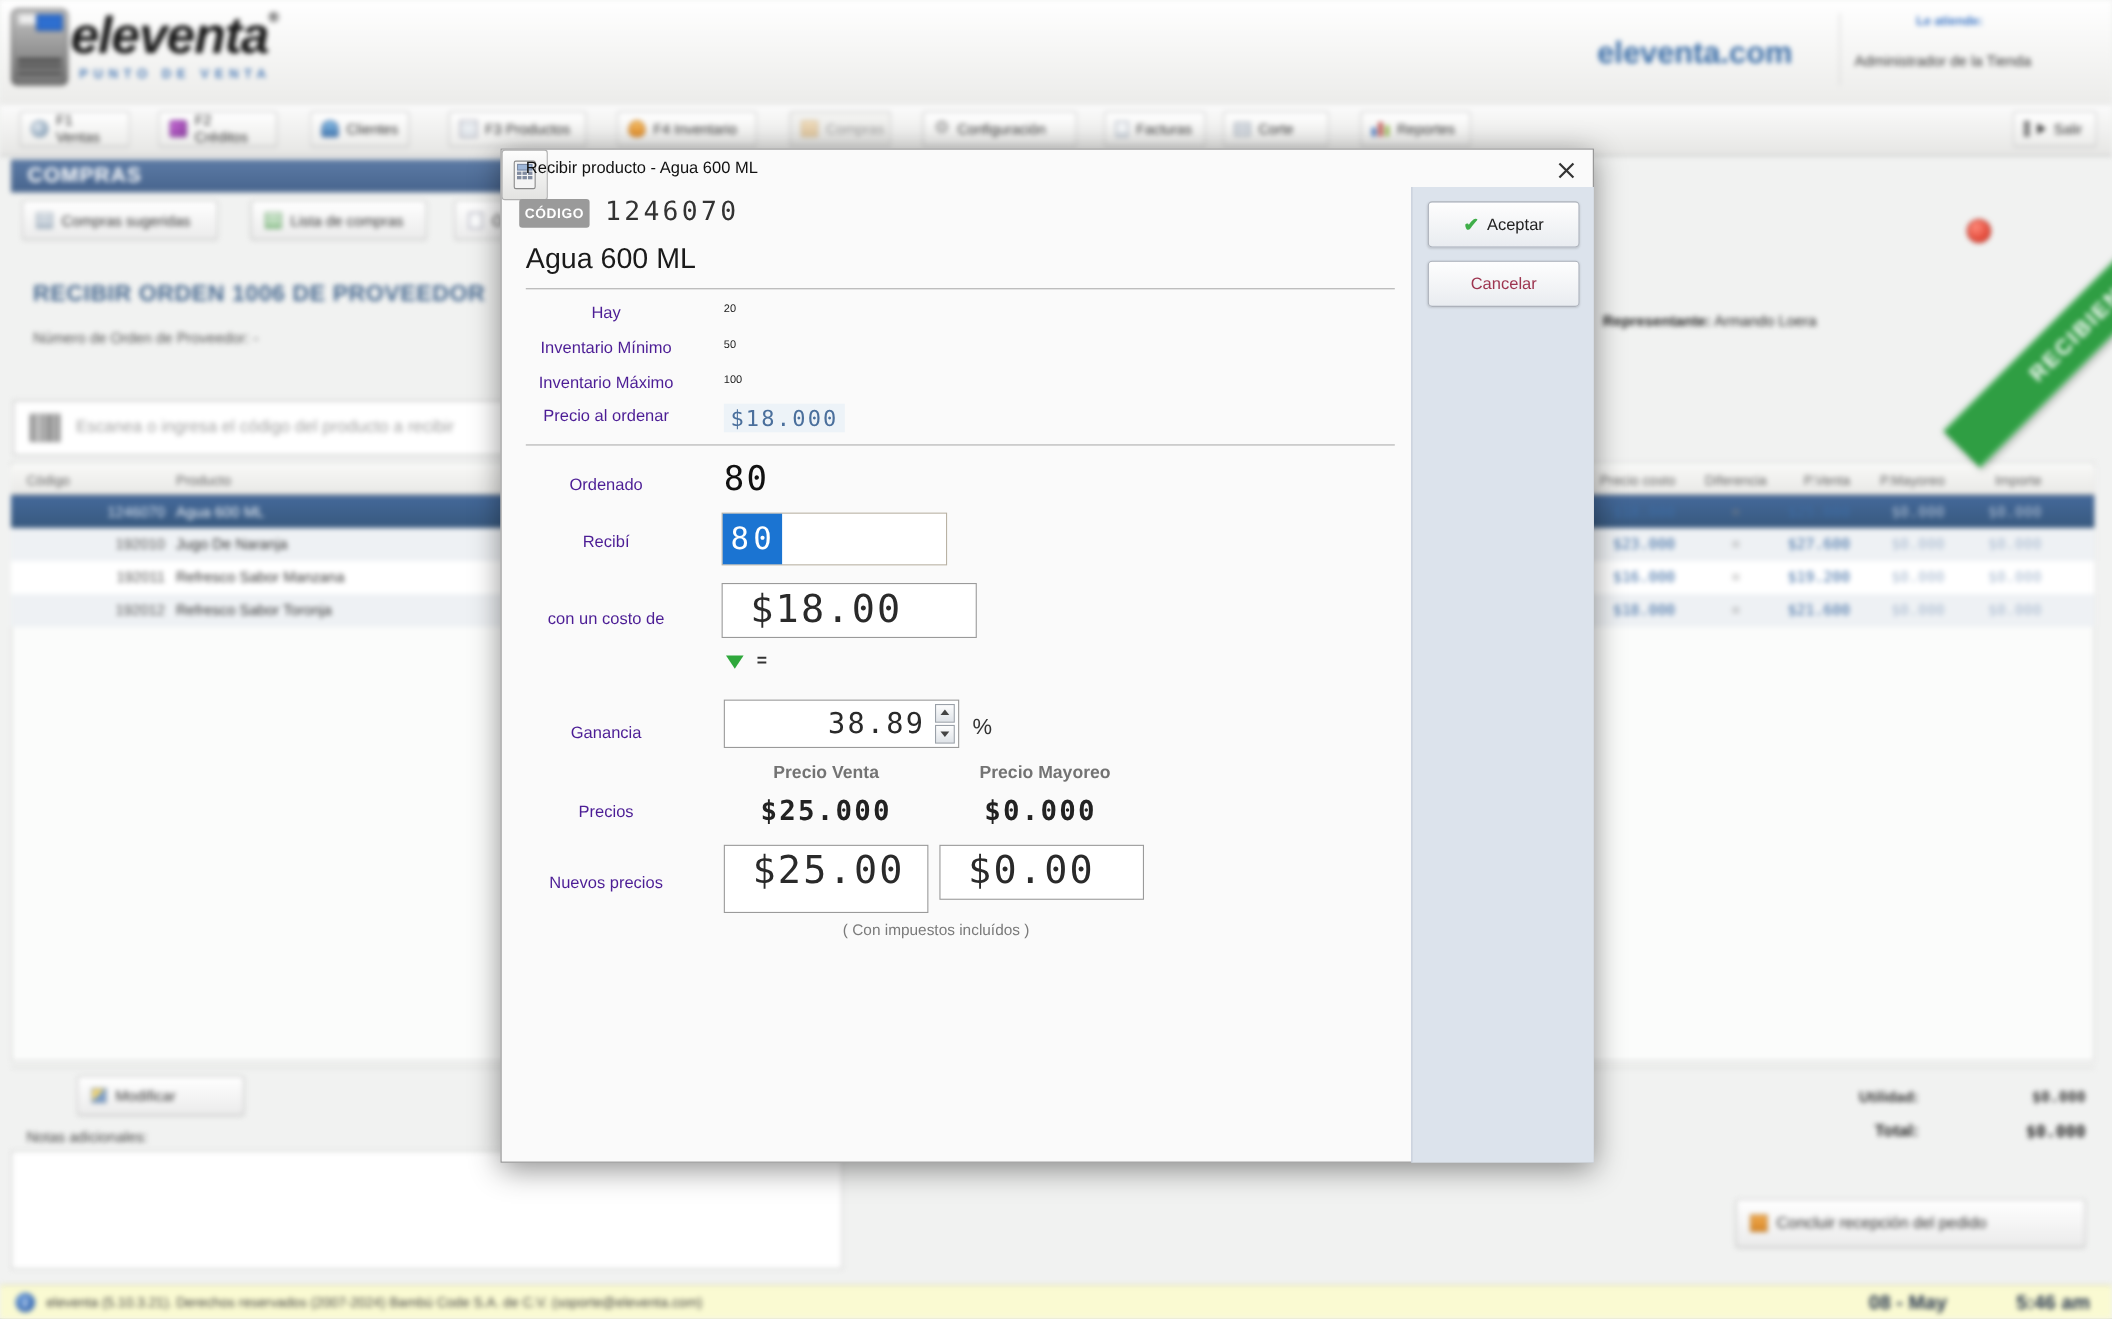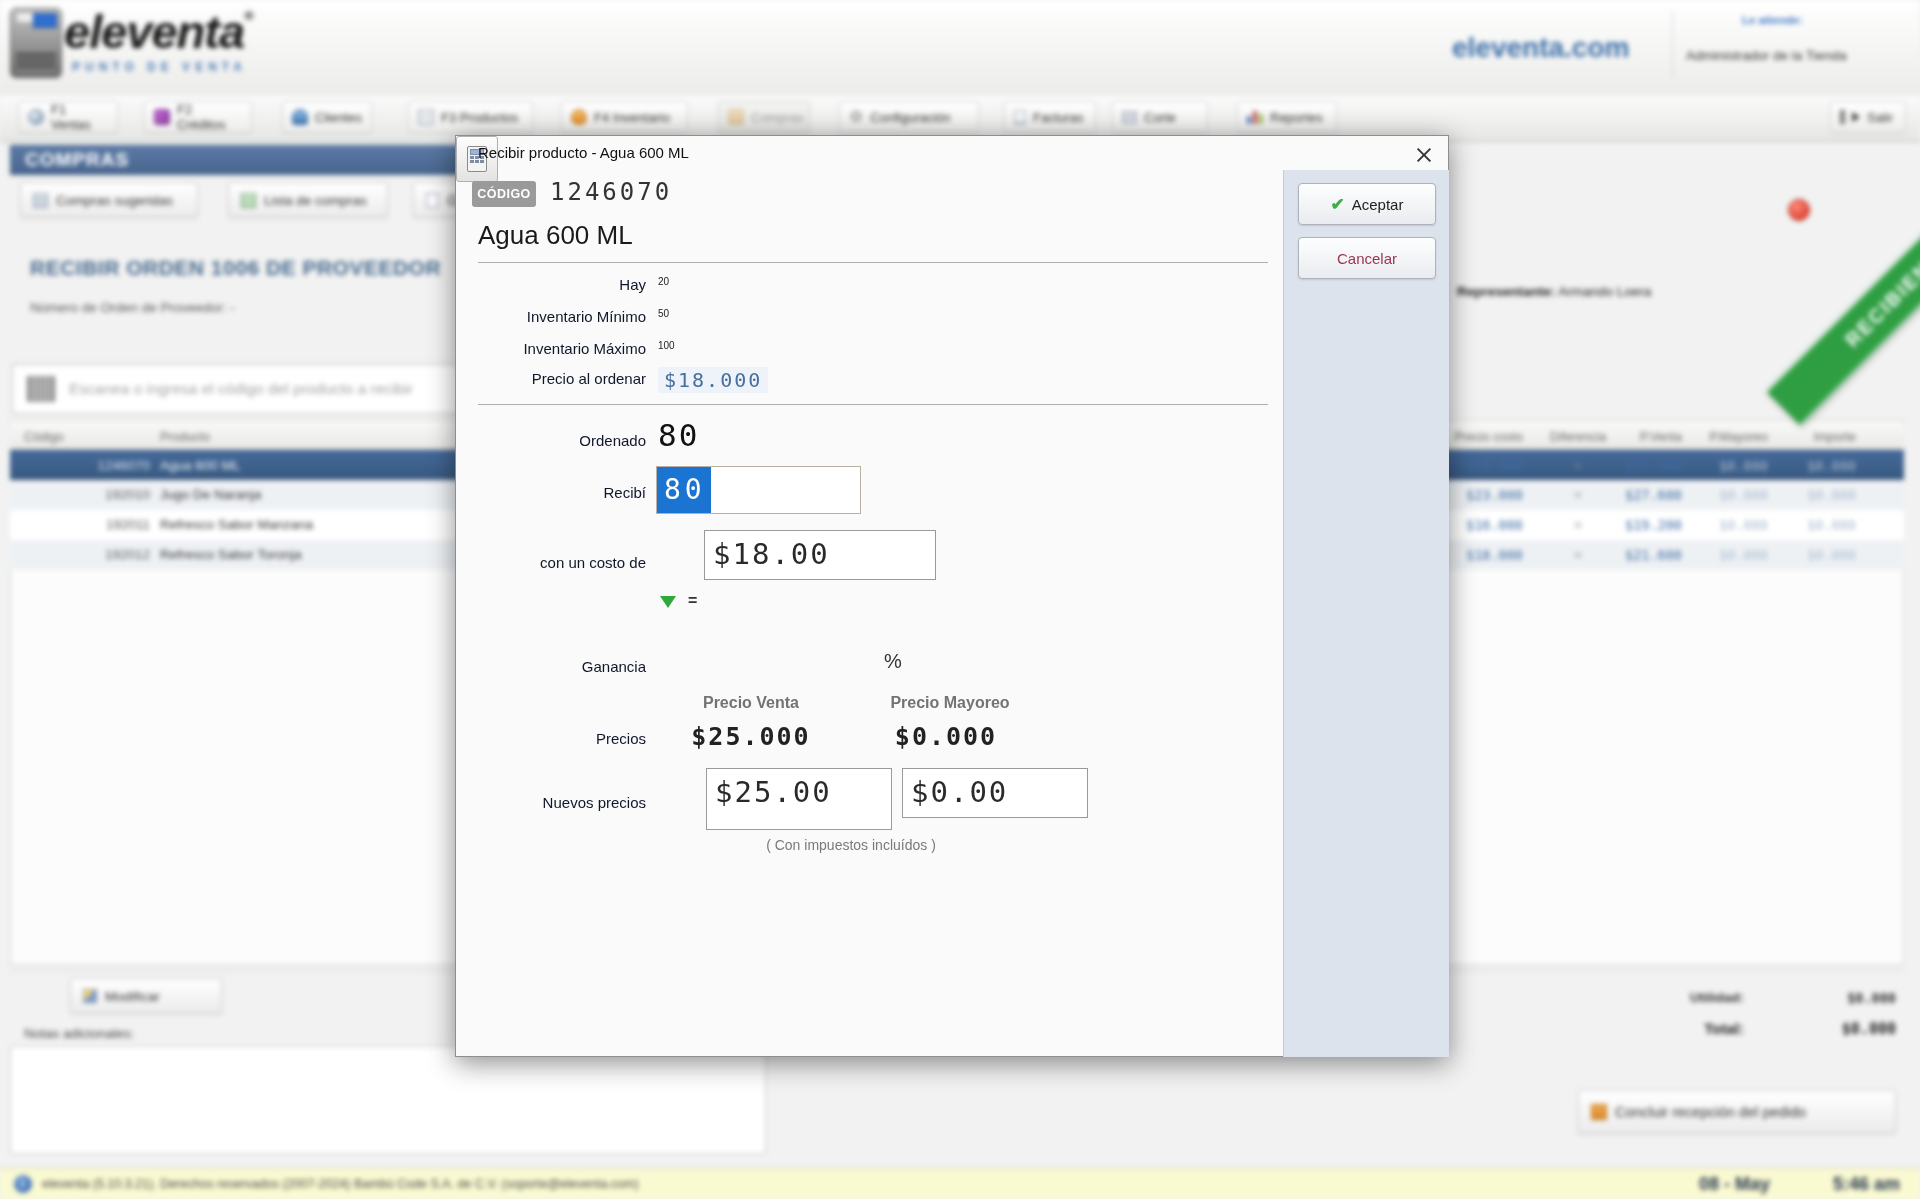--- a/index.html
+++ b/index.html
@@ -138,35 +138,35 @@
         background:linear-gradient(#fefefe,#e9ecf0);display:flex;align-items:center;justify-content:center;
         gap:7px;font-size:15px;color:#222;box-sizing:border-box;box-shadow:0 1px 2px rgba(0,0,0,.12);}
   .pbtn.cancel{color:#9d3550;}
   .chk{color:#3fae49;font-size:17px;font-weight:bold;}
 
   .badge{left:16px;top:45px;width:64px;height:26px;background:#9a9a9a;border-radius:3px;color:#fff;
          font-size:12.5px;font-weight:bold;text-align:center;line-height:26px;letter-spacing:.5px;}
   .codeval{left:94px;top:42px;font-size:24px;color:#333;letter-spacing:3px;}
   .ptitle{left:22px;top:84px;font-size:26px;color:#1a1a1a;}
   .mline{left:22px;width:790px;height:1px;background:#aeaeae;}
-  .lab{position:absolute;left:0;width:190px;text-align:right;font-size:15px;color:#0f172a;}
+  .lab{position:absolute;left:0;width:190px;text-align:center;font-size:15px;color:#4c1d95;}
   .val{position:absolute;left:202px;font-size:10px;color:#222;}
   .costoval{background:#edf3f8;color:#4a6f9c;font-size:20px;padding:1px 6px;letter-spacing:2px;}
   .bigqty{font-size:31px;color:#111;letter-spacing:2px;}
   .inp{position:absolute;background:#fff;border:1px solid #b9b2a4;box-sizing:border-box;}
   .inp2{position:absolute;background:#fff;border:1px solid #9a9a9a;box-sizing:border-box;}
   .seltxt{display:inline-block;background:#1b74d2;color:#fff;font-size:28px;letter-spacing:4px;
           padding:5px 5px 6px 7px;line-height:35px;}
   .calcbtn{left:412px;top:332px;width:42px;height:46px;border:1px solid #b0b0b0;border-radius:3px;
            background:linear-gradient(#fdfdfd,#e3e3e1);display:flex;align-items:center;justify-content:center;box-sizing:border-box;}
   .calc{width:20px;height:26px;border:1px solid #8a8a8a;background:#f4f4f4;border-radius:2px;box-sizing:border-box;}
   .calc .cscr{height:6px;background:#9db6d8;border:1px solid #7d8da8;margin:2px 2px 1px 2px;box-sizing:border-box;}
   .calc .ck{display:grid;grid-template-columns:repeat(3,4px);gap:1px;margin:1px 2px;}
   .calc .ck i{display:block;height:3px;background:#828ca0;}
-  .money-in{font-size:29px;color:#2a2a2a;letter-spacing:2px;line-height:46px;padding-left:8px;margin-left:48px;}
+  .money-in{font-size:35px;color:#2a2a2a;letter-spacing:2px;line-height:46px;padding-left:25px;}
   .tri{position:absolute;left:204px;top:460px;width:0;height:0;border-left:8px solid transparent;
        border-right:8px solid transparent;border-top:12px solid #2fa83c;}
   .eq{position:absolute;left:232px;top:456px;font-size:16px;font-weight:bold;color:#333;}
   .gan-in{text-align:right;font-size:26px;color:#2a2a2a;letter-spacing:2px;line-height:42px;padding-right:30px;box-sizing:border-box;}
   .spin{position:absolute;right:3px;top:3px;width:18px;height:36px;display:flex;flex-direction:column;gap:2px;}
   .spin b{flex:1;border:1px solid #9aa0a8;background:linear-gradient(#fdfdfd,#dfe3e8);position:relative;}
   .spin b:before{content:"";position:absolute;left:4px;}
   .spin .up:before{top:4px;border-left:4px solid transparent;border-right:4px solid transparent;border-bottom:5px solid #444;}
   .spin .dn:before{top:5px;border-left:4px solid transparent;border-right:4px solid transparent;border-top:5px solid #444;}
   .pct{position:absolute;left:428px;top:514px;font-size:20px;color:#333;}
@@ -401,20 +401,27 @@
       </div>
     </div>
 
     <div class="lab" style="top:418px">con un costo de</div>
     <div class="inp2 mono money-in" style="left:200px;top:394px;width:232px;height:50px">$18.00</div>
 
     <div class="tri"></div>
     <div class="eq">=</div>
 
     <div class="lab" style="top:522px">Ganancia</div>
+    <div class="inp2" style="left:202px;top:500px;width:214px;height:44px">
+      <div class="gan-in mono">38.89</div>
+      <div class="spin">
+          <b class="up"></b>
+          <b class="dn"></b>
+        </div>
+    </div>
     <div class="pct">%</div>
 
     <div class="colhead" style="left:200px;width:190px">Precio Venta</div>
     <div class="colhead" style="left:396px;width:196px">Precio Mayoreo</div>
 
     <div class="lab" style="top:594px">Precios</div>
     <div class="colval mono" style="left:200px;width:190px">$25.000</div>
     <div class="colval mono" style="left:392px;width:196px">$0.000</div>
 
     <div class="lab" style="top:658px">Nuevos precios</div>

